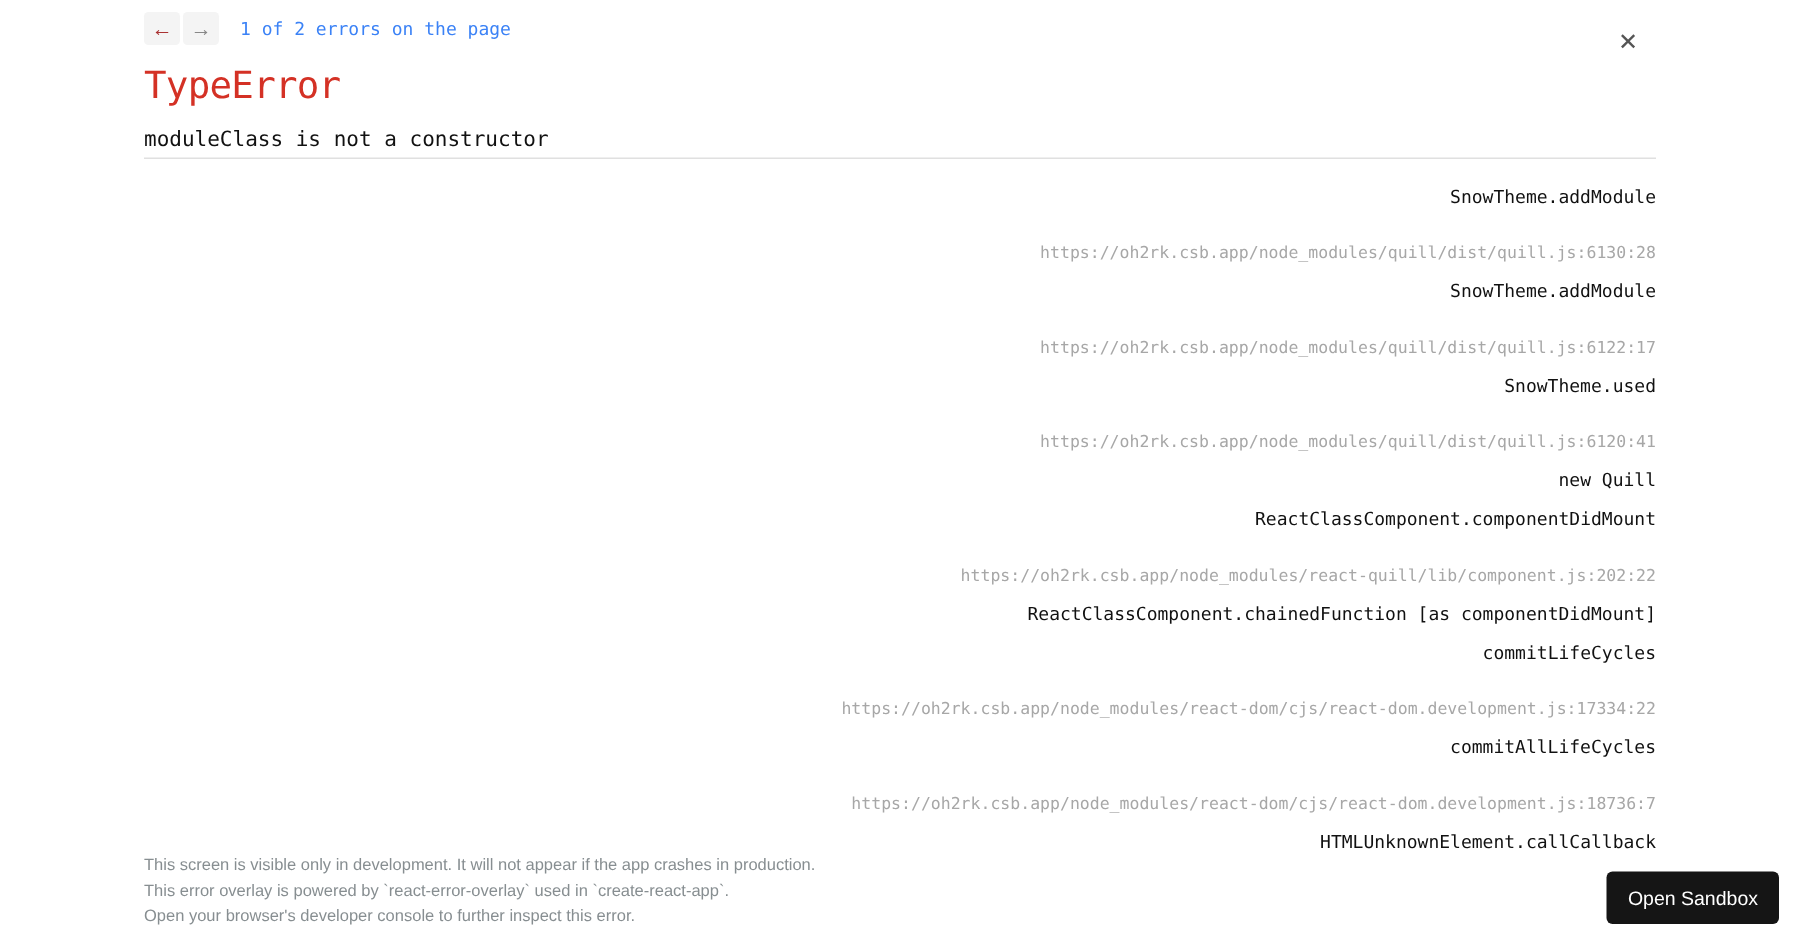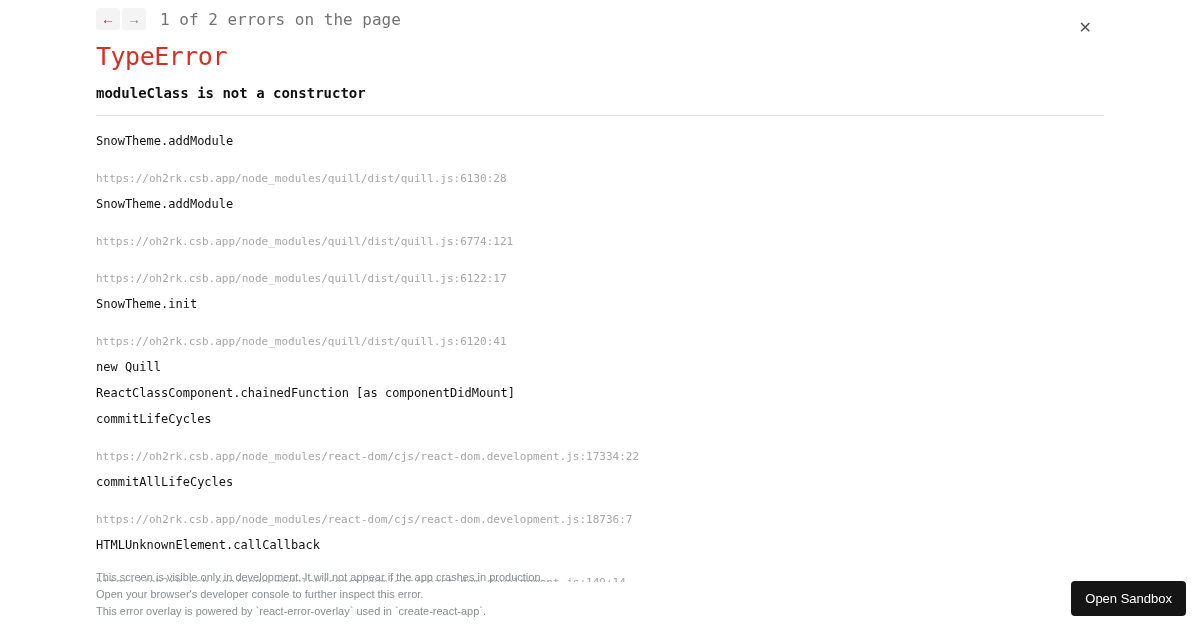--- a/index.html
+++ b/index.html
@@ -4,30 +4,30 @@
 <style>
 * { box-sizing: border-box; margin: 0; padding: 0; }
 html, body { width: 1200px; height: 630px; overflow: hidden; font-family: Menlo, Consolas, monospace; background: #fff; }
 
 .overlay { position: relative; width: 1200px; height: 630px; }
 
 .header { display: flex; align-items: center; padding: 8px 96px 0 96px; height: 30px; }
 .nav-btns { display: flex; gap: 2px; margin-right: 14px; }
 .nav-btn { width: 24px; height: 22px; border: none; background: #f4f4f4; border-radius: 3px; display: flex; align-items: center; justify-content: center; cursor: pointer; color: #a33; font-size: 14px; }
 .nav-btn.next { color: #888; }
-.err-count { font-size: 16px; color: #737373; font-family: Menlo, Consolas, monospace; }
+.err-count { font-size: 12px; color: #3b82f6; font-family: Menlo, Consolas, monospace; }
 
 .close-btn { position: absolute; top: 18px; right: 108px; font-size: 16px; color: #555; background: none; border: none; cursor: pointer; font-family: sans-serif; }
 
 .content { padding: 12px 96px 0 96px; }
 .err-type { font-size: 25px; color: #d43125; margin-bottom: 14px; font-weight: normal; letter-spacing: -0.5px; }
-.err-msg { font-size: 14px; color: #111; margin-bottom: 14px; font-weight: bold; }
+.err-msg { font-size: 14px; color: #111; margin-bottom: 4px; }
 .divider { border: none; border-top: 1px solid #e0e0e0; margin-bottom: 18px; }
 
-.frames { height: 448px; overflow: hidden; }
+.frames { height: 448px; overflow: hidden; text-align: right; }
 .frame { margin-bottom: 12px; }
 .frame-fn { font-size: 12px; color: #111; margin-bottom: 3px; }
 .frame-loc { font-size: 11px; color: #a7a7a7; margin-top: 24px; }
 
 .footer { position: absolute; left: 96px; bottom: 10px; font-size: 11px; color: #878e91; font-family: -apple-system, BlinkMacSystemFont, "Segoe UI", sans-serif; line-height: 1.55; }
 
 .open-sandbox { position: absolute; right: 14px; bottom: 14px; background: #151515; color: #fff; border: none; border-radius: 4px; padding: 10px 14px; font-size: 13px; font-family: -apple-system, BlinkMacSystemFont, "Segoe UI", sans-serif; cursor: pointer; }
 </style>
 </head>
 <body>
@@ -54,33 +54,34 @@
     <h1 class="err-type">TypeError</h1>
     <div class="err-msg">moduleClass is not a constructor</div>
     <hr class="divider">
     <div class="frames" id="frames">
         <div class="frame">
           <div class="frame-fn">SnowTheme.addModule</div>
           <div class="frame-loc">https://oh2rk.csb.app/node_modules/quill/dist/quill.js:6130:28</div>
         </div>
         <div class="frame">
           <div class="frame-fn">SnowTheme.addModule</div>
-          <div class="frame-loc">https://oh2rk.csb.app/node_modules/quill/dist/quill.js:6774:121</div>
         </div>
         <div class="frame">
           <div class="frame-loc">https://oh2rk.csb.app/node_modules/quill/dist/quill.js:6122:17</div>
         </div>
         <div class="frame">
-          <div class="frame-fn">SnowTheme.init</div>
+          <div class="frame-fn">SnowTheme.used</div>
           <div class="frame-loc">https://oh2rk.csb.app/node_modules/quill/dist/quill.js:6120:41</div>
         </div>
         <div class="frame">
           <div class="frame-fn">new Quill</div>
         </div>
         <div class="frame">
+          <div class="frame-fn">ReactClassComponent.componentDidMount</div>
+          <div class="frame-loc">https://oh2rk.csb.app/node_modules/react-quill/lib/component.js:202:22</div>
         </div>
         <div class="frame">
           <div class="frame-fn">ReactClassComponent.chainedFunction [as componentDidMount]</div>
         </div>
         <div class="frame">
           <div class="frame-fn">commitLifeCycles</div>
           <div class="frame-loc">https://oh2rk.csb.app/node_modules/react-dom/cjs/react-dom.development.js:17334:22</div>
         </div>
         <div class="frame">
           <div class="frame-fn">commitAllLifeCycles</div>
@@ -88,19 +89,19 @@
         </div>
         <div class="frame">
           <div class="frame-fn">HTMLUnknownElement.callCallback</div>
           <div class="frame-loc">https://oh2rk.csb.app/node_modules/react-dom/cjs/react-dom.development.js:149:14</div>
         </div>
       </div>
   </div>
 
   <div class="footer">
     <div>This screen is visible only in development. It will not appear if the app crashes in production.</div>
+    <div>This error overlay is powered by `react-error-overlay` used in `create-react-app`.</div>
     <div>Open your browser's developer console to further inspect this error.</div>
-    <div>This error overlay is powered by `react-error-overlay` used in `create-react-app`.</div>
   </div>
 
   <button class="open-sandbox">Open Sandbox</button>
 
 </div>
 
 </body></html>

